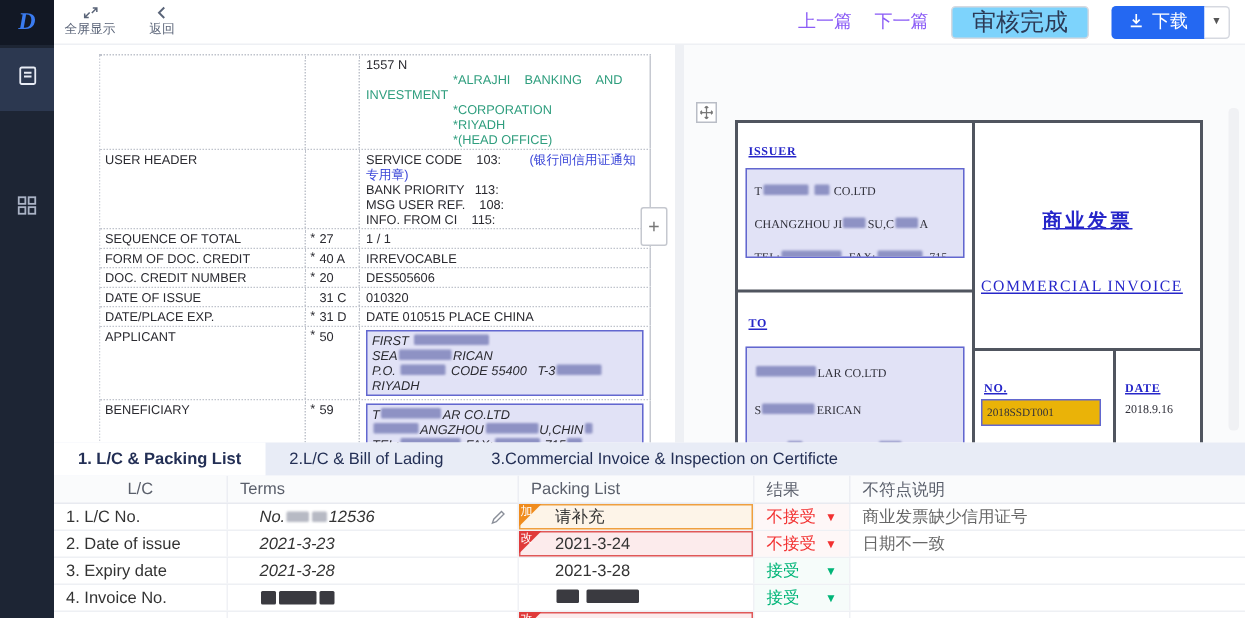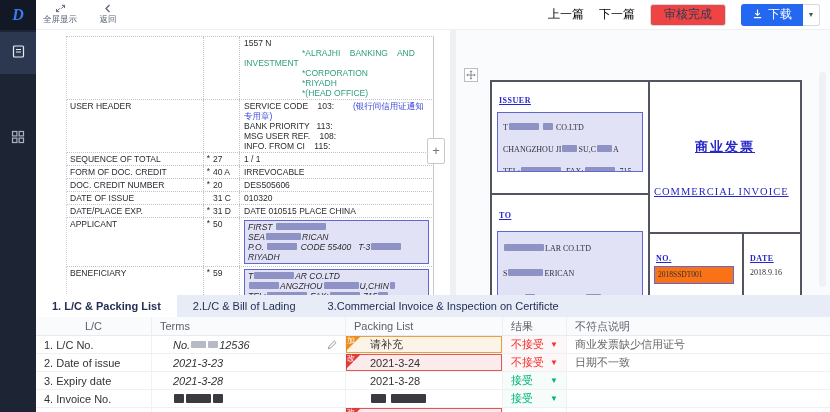--- a/index.html
+++ b/index.html
@@ -12,22 +12,22 @@
   .logo { width:36px; height:30px; background:#121825; display:flex; align-items:center; justify-content:center;
           color:#3a7bf0; font-weight:bold; font-size:16px; font-family:"Liberation Serif", serif; font-style:italic; cursor:pointer; }
   .side-item { position:absolute; left:0; width:36px; height:42px; display:flex; align-items:center; justify-content:center; cursor:pointer; color:#aab3c5; }
   .side-item.active { background:#2c3850; color:#e8ecf5; }
 
   
   .topbar { position:absolute; left:36px; top:0; width:794px; height:30px; background:#fff; border-bottom:1px solid #eef0f4; display:flex; align-items:center; z-index:4; }
   .tool-btn { width:48px; height:30px; display:flex; flex-direction:column; align-items:center; justify-content:center; gap:1px; font-size:8.5px; color:#5a6478; cursor:pointer; }
   .tool-btn svg { display:block; }
   .topbar-right { margin-left:auto; display:flex; align-items:center; gap:15px; padding-right:10px; }
-  .nav-link { font-size:12px; color:#000000; cursor:pointer; text-decoration:none; }
-  .btn-outline { height:22px; padding:0 13px; background:#ef4444; border:1px solid #d6d9e0; border-radius:3px; font-size:12px; color:#2c3a55; cursor:pointer; font-family:inherit;text-align:center; }
+  .nav-link { font-size:12px; color:#8b5cf6; cursor:pointer; text-decoration:none; }
+  .btn-outline { height:22px; padding:0 13px; background:#7dd3fc; border:1px solid #d6d9e0; border-radius:3px; font-size:16px; color:#2c3a55; cursor:pointer; font-family:inherit;text-align:center; }
   .btn-group { display:flex; }
   .btn-primary { height:22px; display:flex; align-items:center; gap:5px; background:#2468f2; color:#fff; border:none; border-radius:3px 0 0 3px; font-size:12px; padding:0 11px; cursor:pointer; font-family:inherit; }
   .btn-caret { height:22px; width:17px; background:#fff; border:1px solid #d6d9e0; border-left:none; border-radius:0 3px 3px 0; font-size:7px; color:#555; cursor:pointer; display:flex; align-items:center; justify-content:center; }
 
   
   .doc-left { position:absolute; left:36px; top:30px; width:414px; height:265px; background:#fff; overflow:hidden; }
   .swift { position:absolute; left:30px; top:6px; width:368px; font-size:8.5px; color:#2a2a30; border-top:1px dotted #bfc3cc; }
   .srow { display:flex; border-bottom:1px dotted #bfc3cc; border-left:1px dotted #cfd2da; }
   .s-label { width:136px; padding:1px 3px; line-height:10px; }
   .s-flag { width:10px; text-align:center; border-left:1px dotted #bfc3cc; line-height:10px; }
@@ -55,21 +55,21 @@
   .inv-box p { white-space:pre-wrap; }
   .issuer-box { top:30px; height:60px; } .issuer-box p { line-height:22px; }
   .to-box { top:36px; height:88px; } .to-box p { line-height:25px; }
   .inv-right { position:absolute; left:158px; right:0; top:0; height:100%; }
   .inv-title-area { position:absolute; left:0; top:0; right:0; height:152px; border-bottom:2px solid #50555f; }
   .title-cn { position:absolute; left:0; right:0; top:56px; text-align:center; color:#2626c9; font-size:13px; font-weight:bold; text-decoration:underline; letter-spacing:2px; }
   .title-en { position:absolute; left:4px; top:104px; color:#2626c9; font-size:10.5px; text-decoration:underline; letter-spacing:1px; white-space:nowrap; }
   .inv-nodate { position:absolute; left:0; right:0; top:152px; bottom:0; display:flex; }
   .no-cell { position:relative; width:94px; border-right:2px solid #50555f; }
   .date-cell { position:relative; flex:1; }
-  .no-value-box { position:absolute; left:4px; top:32px; width:80px; height:18px; background:#f97316; border:1px solid #6267cf; font-size:7.5px; color:#30303a; line-height:16px; padding:0 3px; }
+  .no-value-box { position:absolute; left:4px; top:32px; width:80px; height:18px; background:#eab308; border:1px solid #6267cf; font-size:7.5px; color:#30303a; line-height:16px; padding:0 3px; }
   .date-value { position:absolute; left:6px; top:34px; font-size:8px; color:#30303a; }
 
   
   .tabbar { position:absolute; left:36px; top:295px; width:794px; height:22px; background:#e8ecf6; display:flex; align-items:stretch; font-size:11px; color:#232f55; z-index:2; }
   .tab { display:flex; align-items:center; padding:0 16px; cursor:pointer; white-space:nowrap; }
   .tab.active { background:#fff; font-weight:bold; }
 
   
   .cmp-table { position:absolute; left:36px; top:317px; width:794px; height:95px; background:#fff; overflow:hidden; }
   .cmp-head, .cmp-row { display:grid; grid-template-columns:115px 194px 157px 64px 1fr; }

